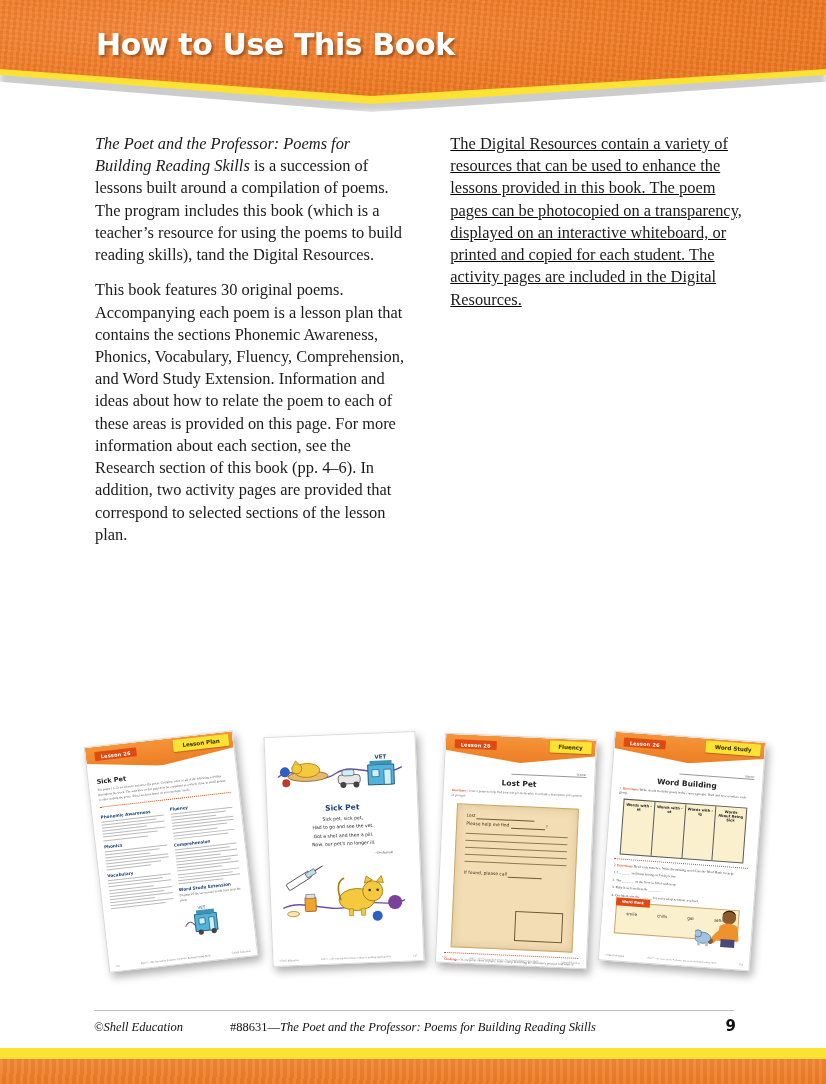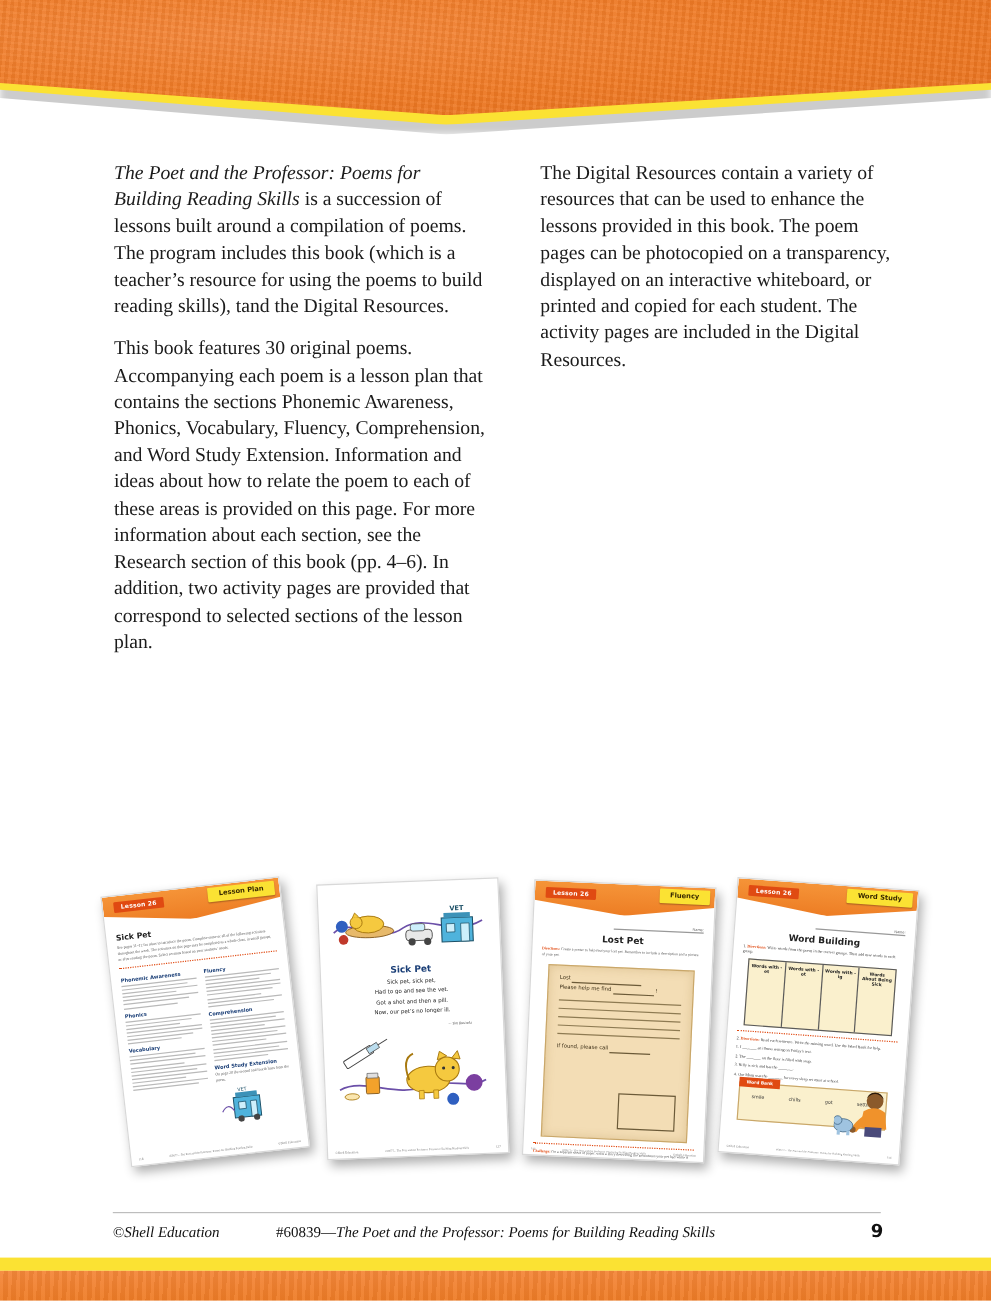--- a/index.html
+++ b/index.html
@@ -69,21 +69,21 @@
     position: absolute;
     left: 0; top: 133px;
     width: 826px;
   }
   .columns {
     display: flex;
     gap: 44px;
     padding: 0 76px 0 95px;
   }
   .col { width: 322px; }
-  .col.right { width: 310px; }
+  .col.right { width: 310px; text-decoration: underline; }
   p.para {
     margin: 0 0 13px 0;
     font-family: "Liberation Serif", serif;
     font-size: 16.4px;
     line-height: 1.355;
     color: #1b1b1b;
     text-align: left;
   }
   p.para .it { font-style: italic; }
 
@@ -273,20 +273,21 @@
   
   svg { display: block; }
 </style>
 </head>
 <body>
 
 <div class="header-banner">
   <div class="header-shadow"></div>
   <div class="header-yellow"></div>
   <div class="header-orange"></div>
+  <div class="header-title">How to Use This Book</div>
 </div>
 
 <div class="content">
   <div class="columns">
 
     <div class="col left">
       <p class="para"><span class="it">The Poet and the Professor: Poems for Building Reading Skills</span><span> is a succession of lessons built around a compilation of poems.  The program includes this book (which is a teacher’s resource for using the poems to build reading skills), tand the Digital Resources.</span></p>
       <p class="para">This book features 30 original poems.  Accompanying each poem is a lesson plan that contains the sections Phonemic Awareness, Phonics, Vocabulary, Fluency, Comprehension, and Word Study Extension.  Information and ideas about how to relate the poem to each of these areas is provided on this page.  For more information about each section, see the Research section of this book (pp. 4–6).  In addition, two activity pages are provided that correspond to selected sections of the lesson plan.</p>
     </div>
 
@@ -550,17 +551,17 @@
       <span style="font-size:2.4px">#50677—The Poet and the Professor: Poems for Building Reading Skills</span>
       <span>134</span>
     </div>
   </div>
 
 </div>
 
 <div class="footer-line"></div>
 <div class="footer">
   <span class="f-left">©Shell Education</span>
-  <span class="f-center"><span>#60839—</span><span class="it">The Poet and the Professor: Poems for Building Reading Skills</span></span>
+  <span class="f-center"><span>#88631—</span><span class="it">The Poet and the Professor: Poems for Building Reading Skills</span></span>
   <span class="f-page">9</span>
 </div>
 <div class="footer-bar-yellow"></div>
 <div class="footer-bar-orange"></div>
 
 </body></html>

